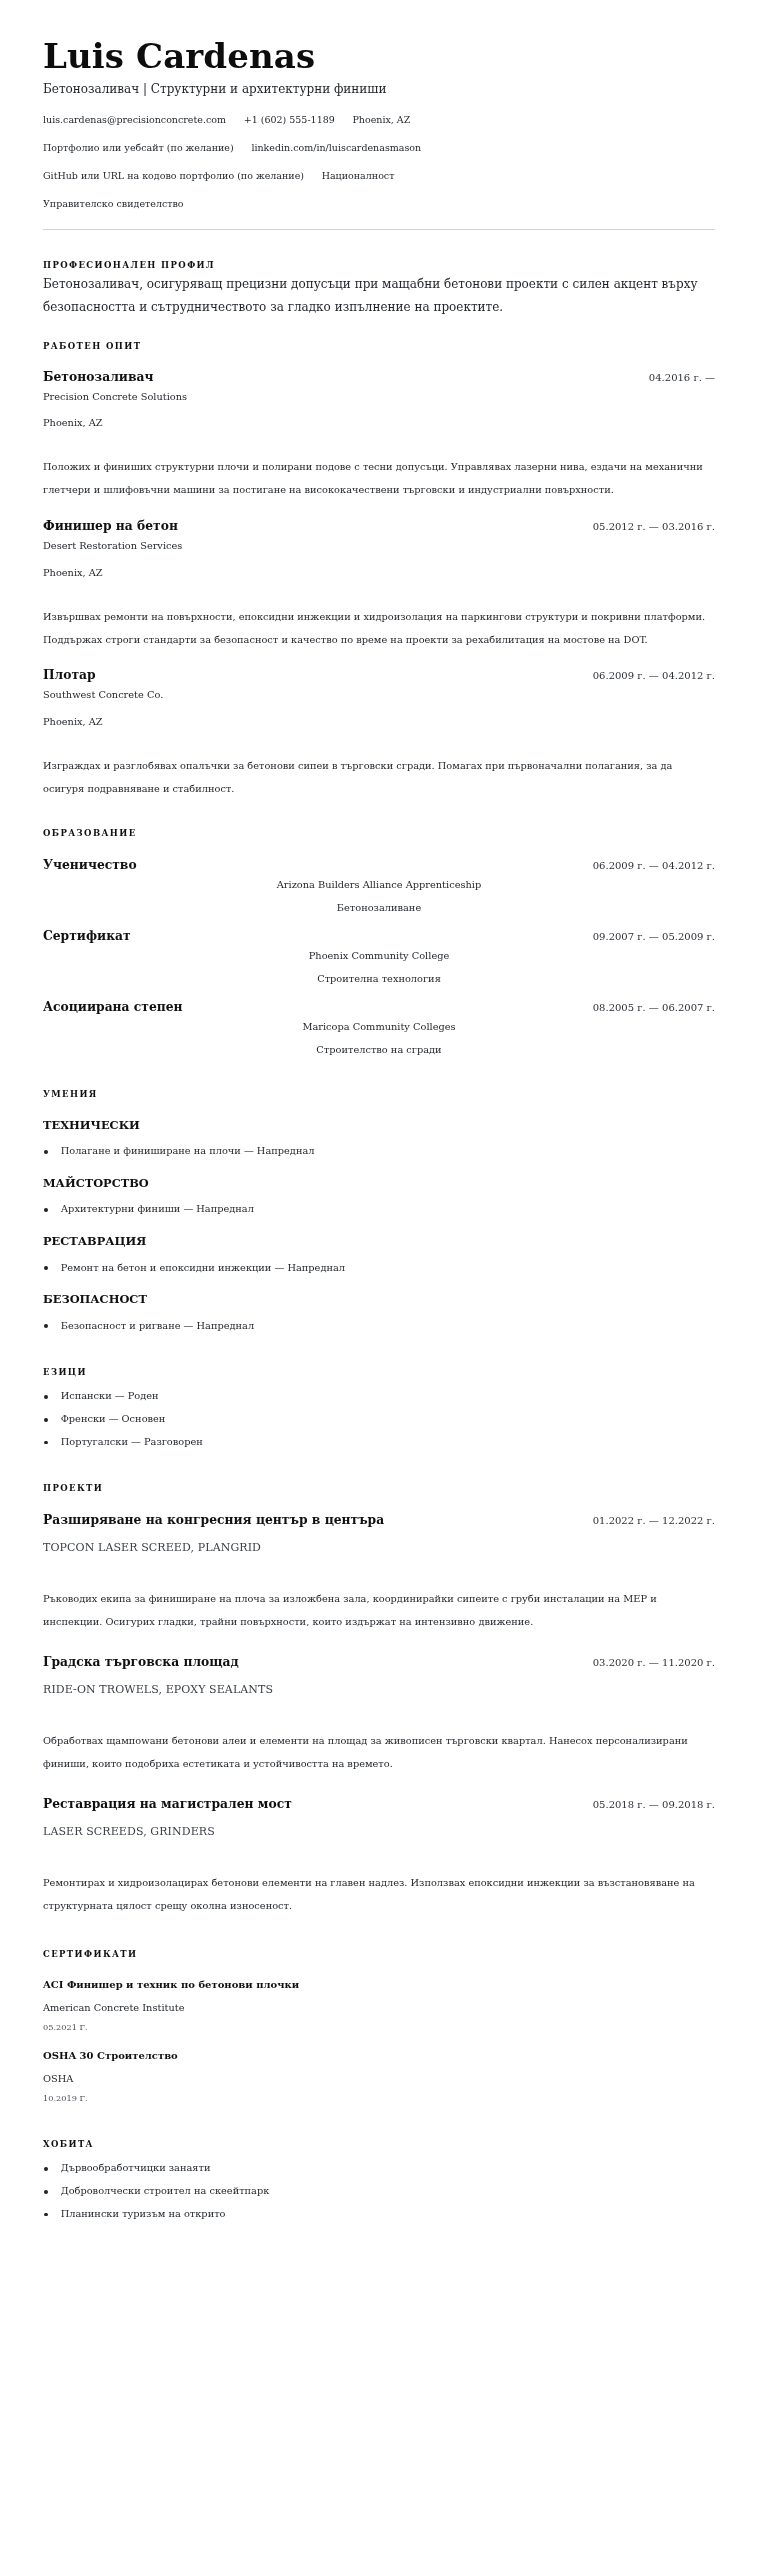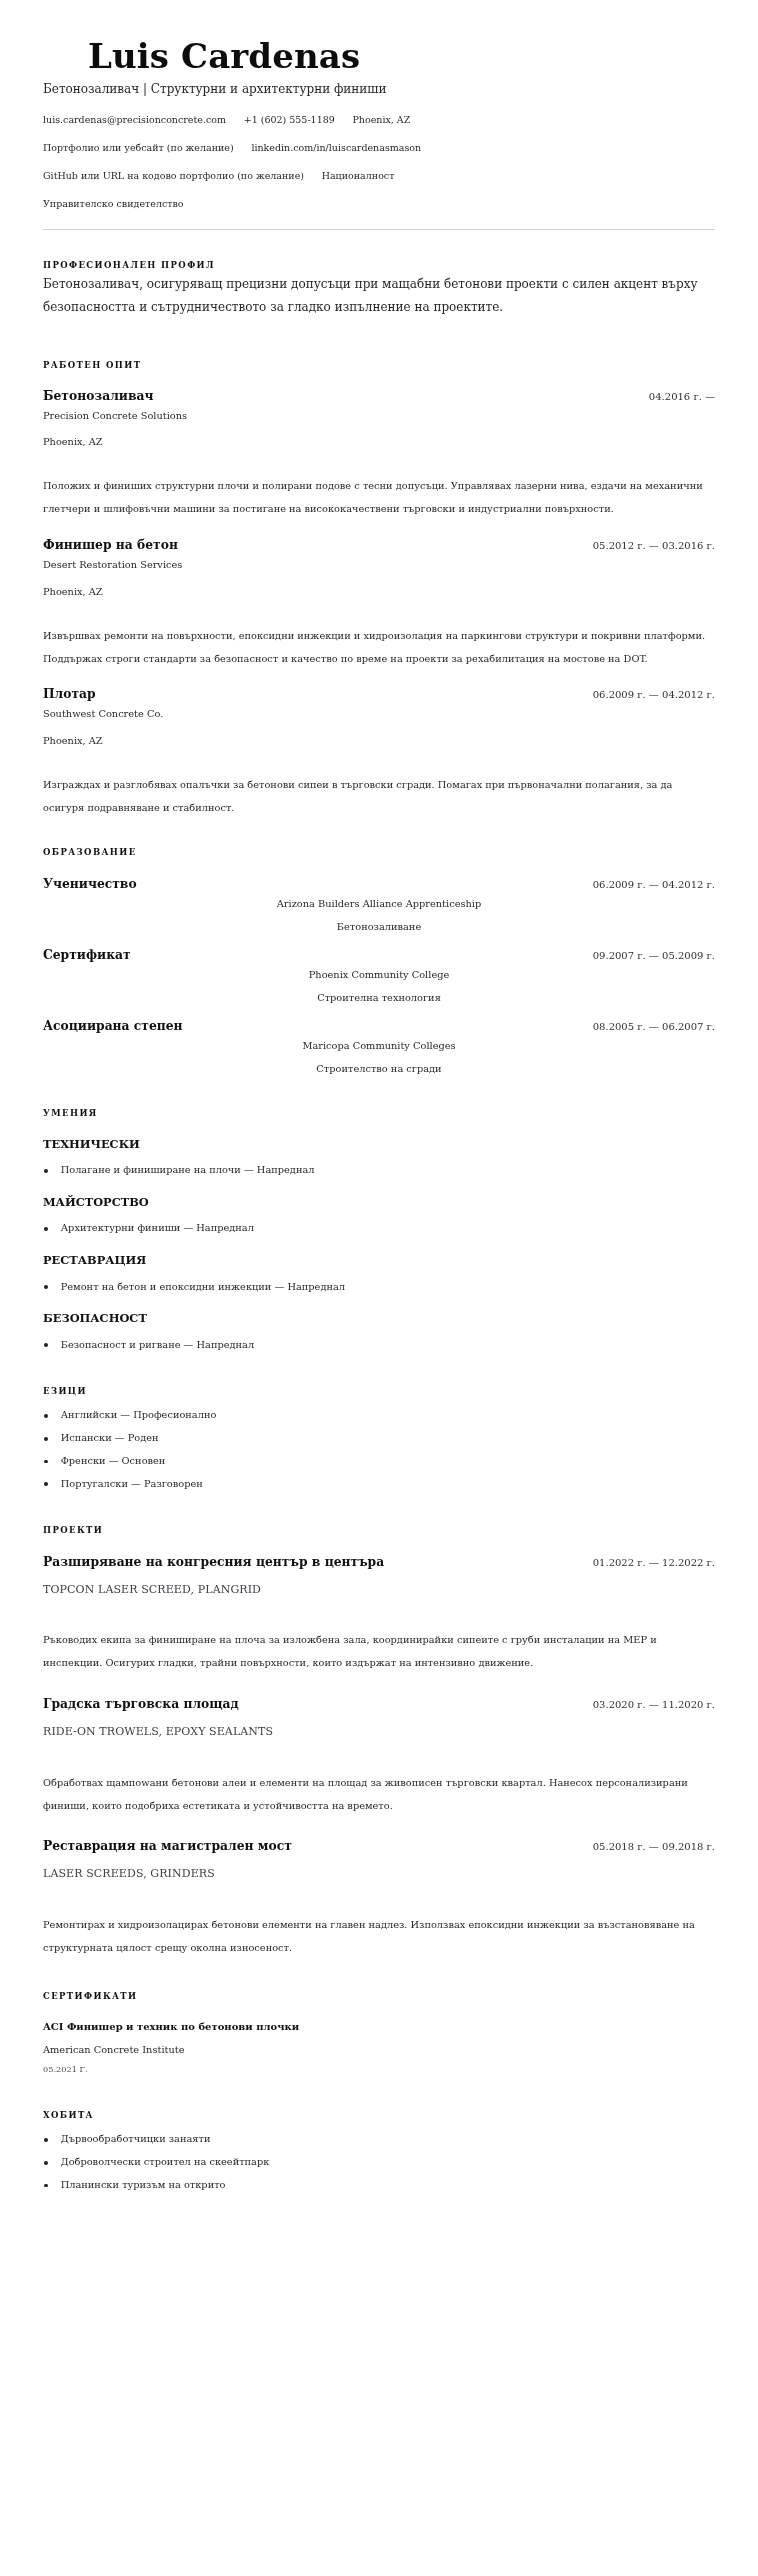--- a/index.html
+++ b/index.html
@@ -13,21 +13,20 @@
       padding: 35px 43px 38px 43px;
       width: 758px;
     }
     .name {
       font-family: "DejaVu Serif", serif;
       font-weight: bold;
       font-size: 34px;
       line-height: 42px;
       color: #0d0d0d;
       letter-spacing: 0.1px;
-      margin-left: 45px;
     }
     .headline {
       font-size: 12px;
       line-height: 17.7px;
       margin-top: 3.8px;
       color: #1f2328;
     }
     .contact-rows { margin-top: 12.6px; }
     .contact-row {
       display: flex;
@@ -203,21 +202,21 @@
       </div>
     </div>
     <hr class="divider">
   </header>
 
   <section class="section" style="margin-top:30px">
     <h2 class="section-title">Професионален профил</h2>
     <p class="profile-text">Бетонозаливач, осигуряващ прецизни допусъци при мащабни бетонови проекти с силен акцент върху безопасността и сътрудничеството за гладко изпълнение на проектите.</p>
   </section>
 
-  <section class="section" style="margin-top:41px">
+  <section class="section" style="margin-top:22px">
     <h2 class="section-title">Работен опит</h2>
 
     <div class="entry">
       <div class="entry-head">
         <div class="entry-title">Бетонозаливач</div>
         <div class="entry-date">04.2016 г. —</div>
       </div>
       <div class="entry-org">Precision Concrete Solutions</div>
       <div class="entry-loc">Phoenix, AZ</div>
       <p class="entry-desc">Положих и финиших структурни плочи и полирани подове с тесни допусъци. Управлявах лазерни нива, ездачи на механични глетчери и шлифовъчни машини за постигане на висококачествени търговски и индустриални повърхности.</p>
@@ -300,21 +299,20 @@
       <div class="skill-group-title">Безопасност</div>
       <ul class="bullets">
         <li>Безопасност и ригване — Напреднал</li>
       </ul>
     </div>
   </section>
 
   <section class="section" style="margin-top:34px">
     <h2 class="section-title">Езици</h2>
     <ul class="bullets lang-list">
-      <li>Английски — Професионално</li>
       <li>Испански — Роден</li>
       <li>Френски — Основен</li>
       <li>Португалски — Разговорен</li>
     </ul>
   </section>
 
   <section class="section" style="margin-top:34px">
     <h2 class="section-title">Проекти</h2>
 
     <div class="project">
@@ -347,20 +345,25 @@
 
   <section class="section" style="margin-top:32px">
     <h2 class="section-title">Сертификати</h2>
 
     <div class="cert">
       <div class="cert-title">ACI Финишер и техник по бетонови плочки</div>
       <div class="cert-issuer">American Concrete Institute</div>
       <div class="cert-date">05.2021 г.</div>
     </div>
 
+    <div class="cert">
+      <div class="cert-title">OSHA 30 Строителство</div>
+      <div class="cert-issuer">OSHA</div>
+      <div class="cert-date">10.2019 г.</div>
+    </div>
   </section>
 
   <section class="section" style="margin-top:34px">
     <h2 class="section-title">Хобита</h2>
     <ul class="bullets hobby-list">
       <li>Дървообработчицки занаяти</li>
       <li>Доброволчески строител на скеейтпарк</li>
       <li>Планински туризъм на открито</li>
     </ul>
   </section>

